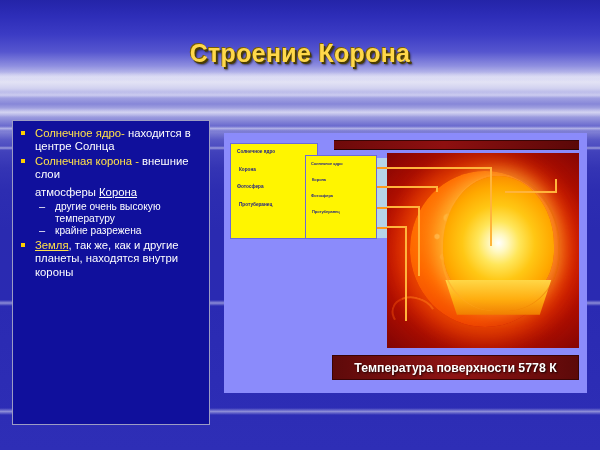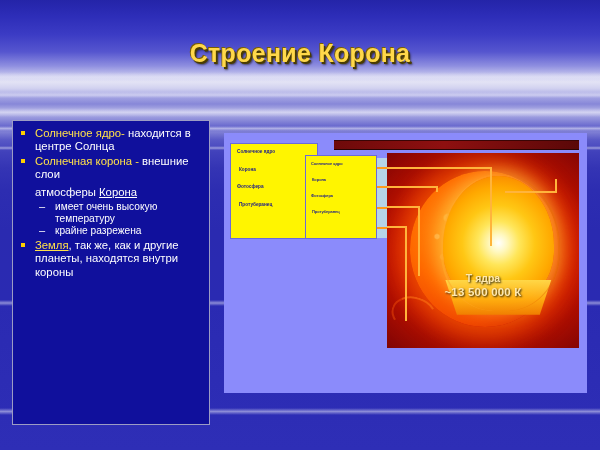--- a/index.html
+++ b/index.html
@@ -229,21 +229,21 @@
 
     <li>
       <span class="sq"></span>
       <span class="lead">Солнечная корона -</span>
       <span>внешние слои</span>
       <span class="sp"></span>
       <span>атмосферы </span><a class="lnk-w" href="#">Корона</a>
       <ul class="lvl2">
         <li>
           <span class="dash">–</span>
-          <span>имеет очень высокую температуру</span>
+          <span>другие очень высокую температуру</span>
         </li>
         <li>
           <span class="dash">–</span>
           <span>крайне разрежена</span>
         </li>
       </ul>
     </li>
 
     <li>
       <span class="sq"></span>
@@ -295,20 +295,17 @@
     <div class="ann" style="left:49px;top:33px;width:1.5px;height:6px;"></div>
     <div class="ann" style="left:118px;top:38px;width:52px;height:1.5px;"></div>
     <div class="ann" style="left:168px;top:26px;width:1.5px;height:13px;"></div>
 
     <div class="ann" style="left:0;top:53px;width:32px;height:1.5px;"></div>
     <div class="ann" style="left:31px;top:53px;width:1.5px;height:70px;"></div>
 
     <div class="ann" style="left:0;top:73px;width:19px;height:1.5px;"></div>
     <div class="ann" style="left:18px;top:73px;width:1.5px;height:95px;"></div>
 
-    <div id="core-temp">
-      <div>Т ядра</div>
-      <div class="t2">~13 500 000 К</div>
-    </div>
   </div>
 
+  <div id="surface-temp">Температура поверхности 5778 К</div>
 
 </div>
 
 </body></html>

